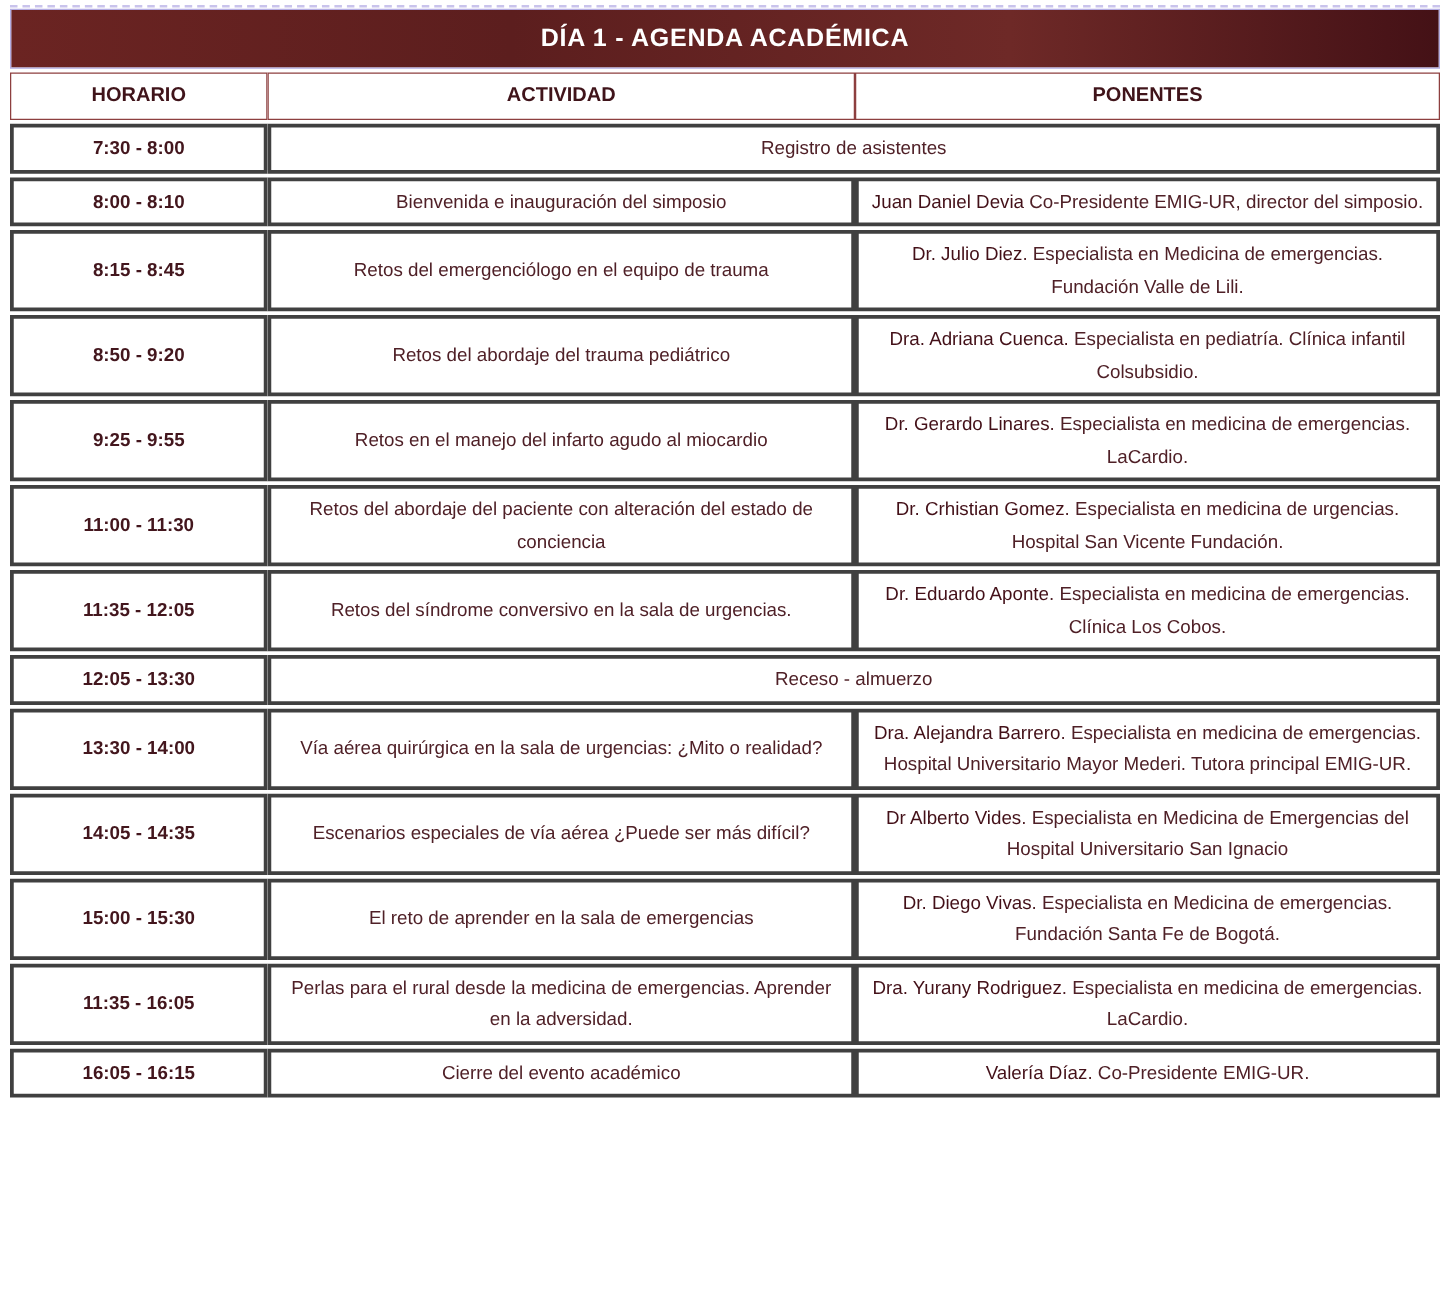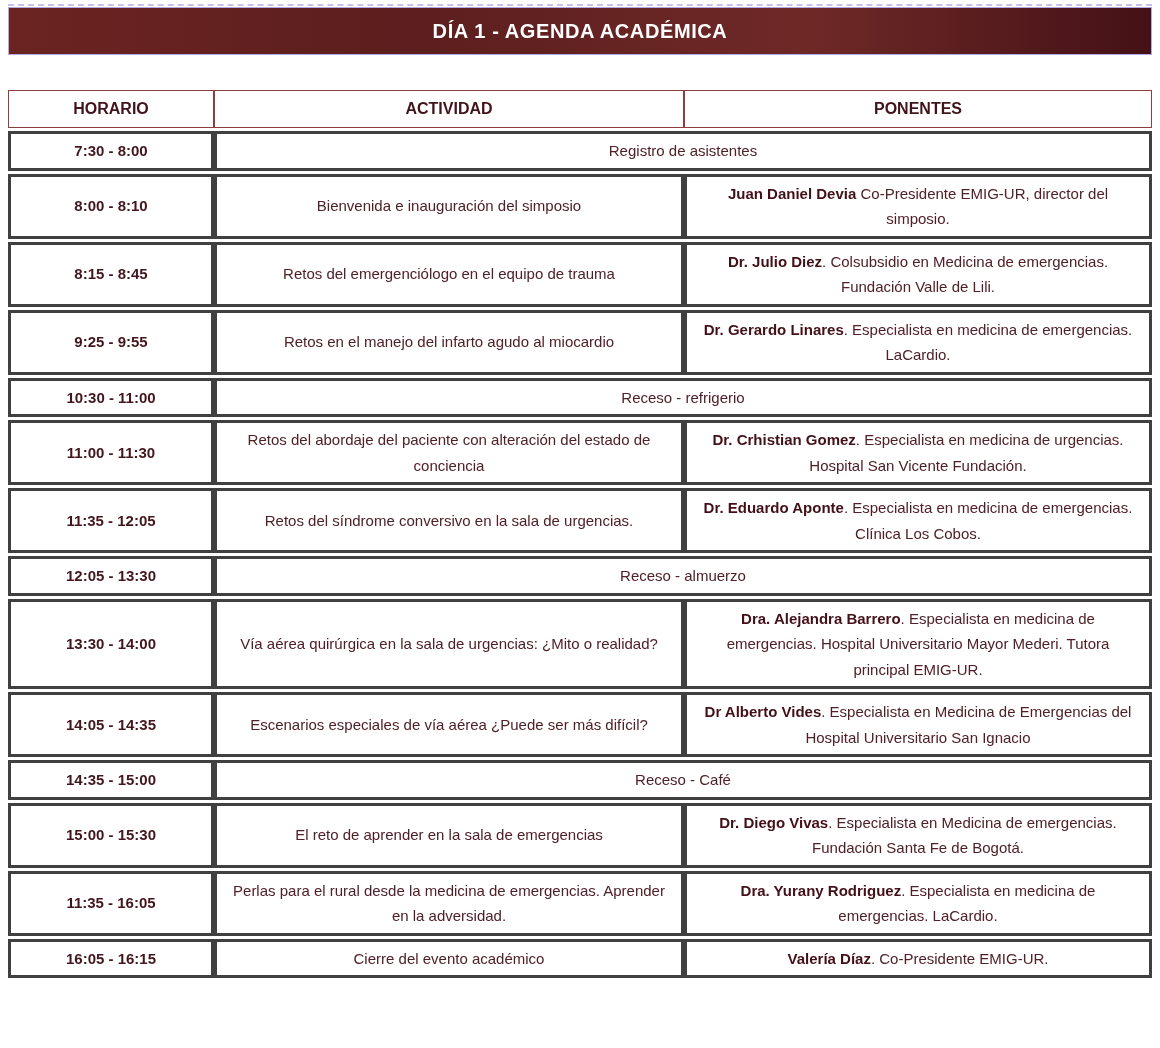--- a/index.html
+++ b/index.html
@@ -30,21 +30,20 @@
     font-size: 20px;
     font-weight: bold;
     letter-spacing: 0.6px;
     white-space: nowrap;
   }
   table.agenda {
     width: 100%;
     border-collapse: separate;
     border-spacing: 0 3px;
     table-layout: fixed;
-    margin-top: 32px;
   }
   col.c-time { width: 206px; }
   col.c-act  { width: 470px; }
   col.c-pon  { width: auto;  }
   th {
     border: 1px solid #8d3f3f;
     padding: 9px 6px;
     font-size: 16px;
     font-weight: bold;
     color: #40141a;
@@ -56,21 +55,21 @@
     padding: 4px 10px;
     font-size: 15px;
     line-height: 1.7;
     color: #4f2027;
     text-align: center;
     vertical-align: middle;
     background: #ffffff;
     overflow-wrap: break-word;
   }
   td.time { font-weight: bold; color: #43161d; white-space: nowrap; padding-left: 4px; padding-right: 4px; }
-  td.speakers b, td.speakers .bold { font-weight: bold; color: #431018; }
+  td.speakers b, td.speakers .bold { font-weight: normal; color: #431018; }
 </style>
 </head>
 <body>
 
 <div class="page">
   <div class="top-dash"></div>
 
   <div class="banner">
     <span class="banner-title">DÍA 1 - AGENDA ACADÉMICA</span>
   </div>
@@ -94,30 +93,31 @@
           <td colspan="2" class="merged">Registro de asistentes</td>
         </tr>
         <tr>
           <td class="time">8:00 - 8:10</td>
           <td class="activity">Bienvenida e inauguración del simposio</td>
           <td class="speakers"><span class="bold">Juan Daniel Devia</span><span> Co-Presidente EMIG-UR, director del simposio.</span></td>
         </tr>
         <tr>
           <td class="time">8:15 - 8:45</td>
           <td class="activity">Retos del emergenciólogo en el equipo de trauma</td>
-          <td class="speakers"><span class="bold">Dr. Julio Diez</span><span>. Colsubsidio en Medicina de emergencias. Fundación Valle de Lili.</span></td>
+          <td class="speakers"><span class="bold">Dr. Julio Diez</span><span>. Especialista en Medicina de emergencias. Fundación Valle de Lili.</span></td>
+        </tr>
+        <tr>
+          <td class="time">8:50 - 9:20</td>
+          <td class="activity">Retos del abordaje del trauma pediátrico</td>
+          <td class="speakers"><span class="bold">Dra. Adriana Cuenca.</span><span> Especialista en pediatría. Clínica infantil Colsubsidio.</span></td>
         </tr>
         <tr>
           <td class="time">9:25 - 9:55</td>
           <td class="activity">Retos en el manejo del infarto agudo al miocardio</td>
           <td class="speakers"><span class="bold">Dr. Gerardo Linares</span><span>. Especialista en medicina de emergencias. LaCardio.</span></td>
-        </tr>
-        <tr>
-          <td class="time">10:30 - 11:00</td>
-          <td colspan="2" class="merged">Receso - refrigerio</td>
         </tr>
         <tr>
           <td class="time">11:00 - 11:30</td>
           <td class="activity">Retos del abordaje del paciente con alteración del estado de conciencia</td>
           <td class="speakers"><span class="bold">Dr. Crhistian Gomez</span><span>. Especialista en medicina de urgencias. Hospital San Vicente Fundación.</span></td>
         </tr>
         <tr>
           <td class="time">11:35 - 12:05</td>
           <td class="activity">Retos del síndrome conversivo en la sala de urgencias.</td>
           <td class="speakers"><span class="bold">Dr. Eduardo Aponte</span><span>. Especialista en medicina de emergencias. Clínica Los Cobos.</span></td>
@@ -130,24 +130,20 @@
           <td class="time">13:30 - 14:00</td>
           <td class="activity">Vía aérea quirúrgica en la sala de urgencias: ¿Mito o realidad?</td>
           <td class="speakers"><span class="bold">Dra. Alejandra Barrero</span><span>. Especialista en medicina de emergencias. Hospital Universitario Mayor Mederi. Tutora principal EMIG-UR.</span></td>
         </tr>
         <tr>
           <td class="time">14:05 - 14:35</td>
           <td class="activity">Escenarios especiales de vía aérea ¿Puede ser más difícil?</td>
           <td class="speakers"><span class="bold">Dr Alberto Vides</span><span>. Especialista en Medicina de Emergencias del Hospital Universitario San Ignacio</span></td>
         </tr>
         <tr>
-          <td class="time">14:35 - 15:00</td>
-          <td colspan="2" class="merged">Receso - Café</td>
-        </tr>
-        <tr>
           <td class="time">15:00 - 15:30</td>
           <td class="activity">El reto de aprender en la sala de emergencias</td>
           <td class="speakers"><span class="bold">Dr. Diego Vivas</span><span>. Especialista en Medicina de emergencias. Fundación Santa Fe de Bogotá.</span></td>
         </tr>
         <tr>
           <td class="time">11:35 - 16:05</td>
           <td class="activity">Perlas para el rural desde la medicina de emergencias. Aprender en la adversidad.</td>
           <td class="speakers"><span class="bold">Dra. Yurany Rodriguez</span><span>. Especialista en medicina de emergencias. LaCardio.</span></td>
         </tr>
         <tr>

